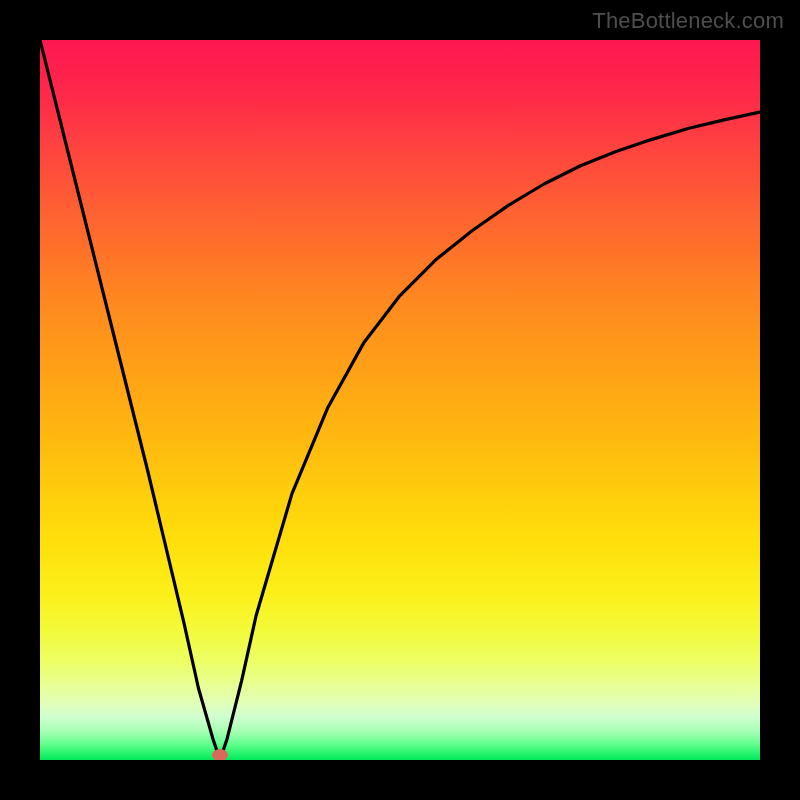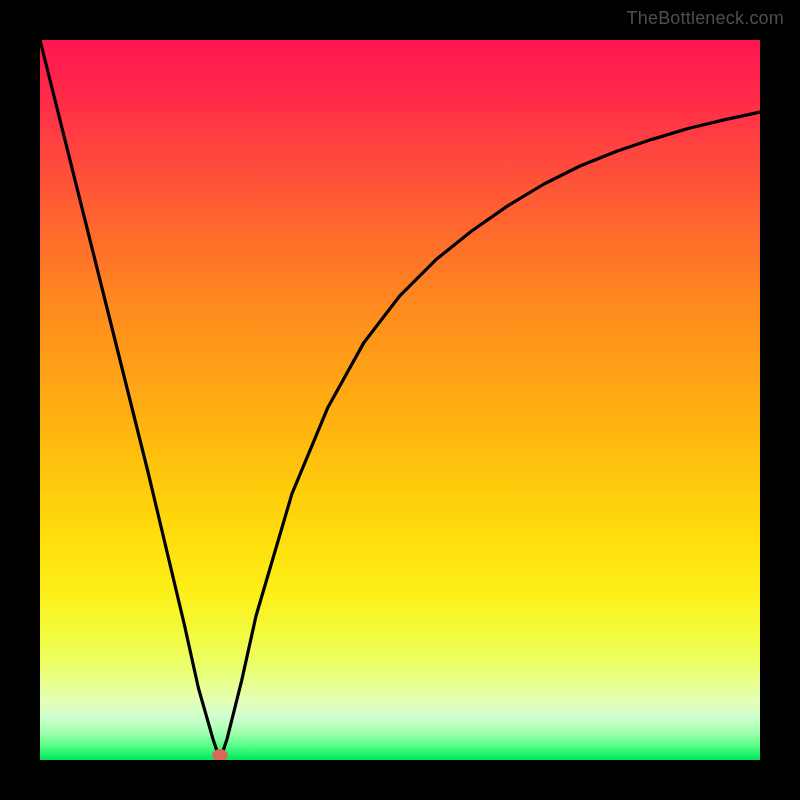--- a/index.html
+++ b/index.html
@@ -52,21 +52,21 @@
     top: 0;
     width: 720px;
     height: 720px;
     display: block;
   }
   .attribution {
     position: absolute;
     top: 8px;
     right: 16px;
     font-family: Arial, Helvetica, sans-serif;
-    font-size: 18px;
+    font-size: 22px;
     color: #4e4e4e;
     letter-spacing: 0.2px;
     user-select: none;
   }
 </style>
 </head>
 <body>
 <div class="frame">
 
   <div class="attribution">TheBottleneck.com</div>

